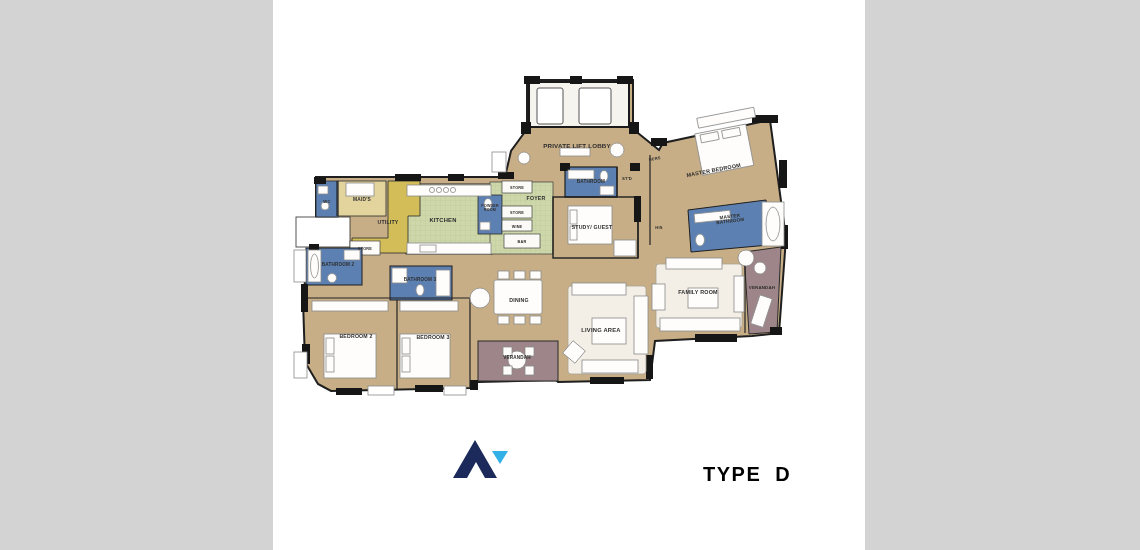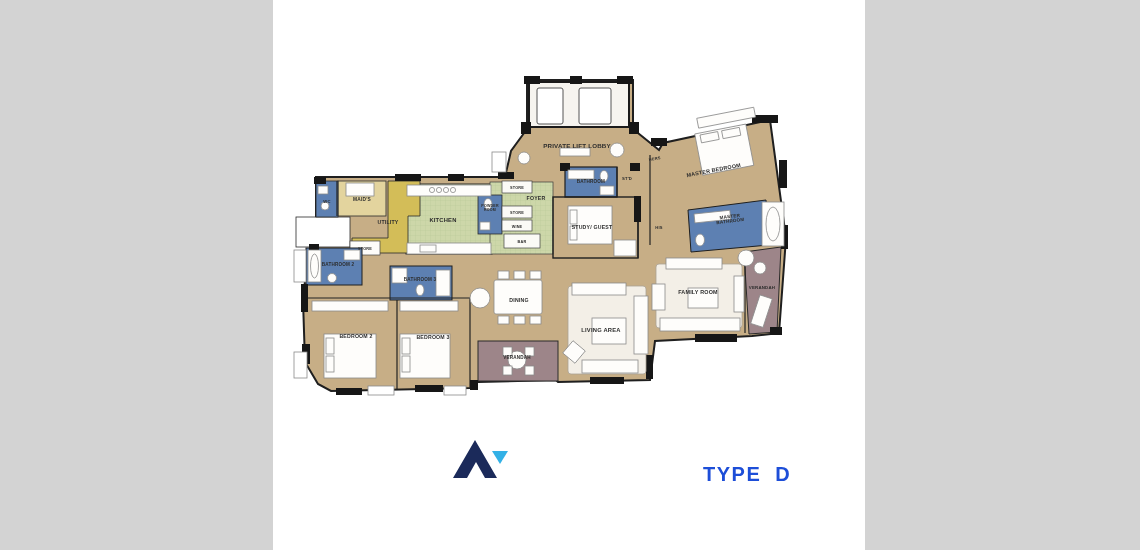--- a/index.html
+++ b/index.html
@@ -6,21 +6,21 @@
   body{font-family:"Liberation Sans",sans-serif;}
   .stage{position:relative;width:1140px;height:550px;background:var(--gray,#d3d3d3);overflow:hidden;}
   .side{position:absolute;top:0;height:550px;background:var(--gray,#d3d3d3);}
   .side.left{left:0;width:273px;}
   .side.right{left:865px;width:275px;}
   .canvas{position:absolute;left:273px;top:0;width:592px;height:550px;background:#ffffff;}
   svg.plan{position:absolute;left:0;top:0;}
   #plan-labels text{font-family:"Liberation Sans",sans-serif;font-weight:700;fill:#2d2d2d;
     text-anchor:middle;letter-spacing:.2px;}
   .type-label{position:absolute;left:703px;top:463px;font-size:20px;font-weight:600;
-    letter-spacing:1.5px;color:#1d4ed8;white-space:pre;}
+    letter-spacing:1.5px;color:#000000;white-space:pre;}
   .logo{position:absolute;left:446px;top:434px;width:70px;height:50px;}
   .walls{fill:var(--wall,#161616);}
   .furn{fill:#fefdfb;stroke:#8b8b8b;stroke-width:.8;}
   .rug{fill:#f3efe7;stroke:#a9a296;stroke-width:.8;}
   .bay{fill:#ffffff;stroke:#8a8a8a;stroke-width:.8;}
   .iwall{stroke:#222;stroke-width:1.2;fill:none;}
 </style>
 </head>
 <body>
 

